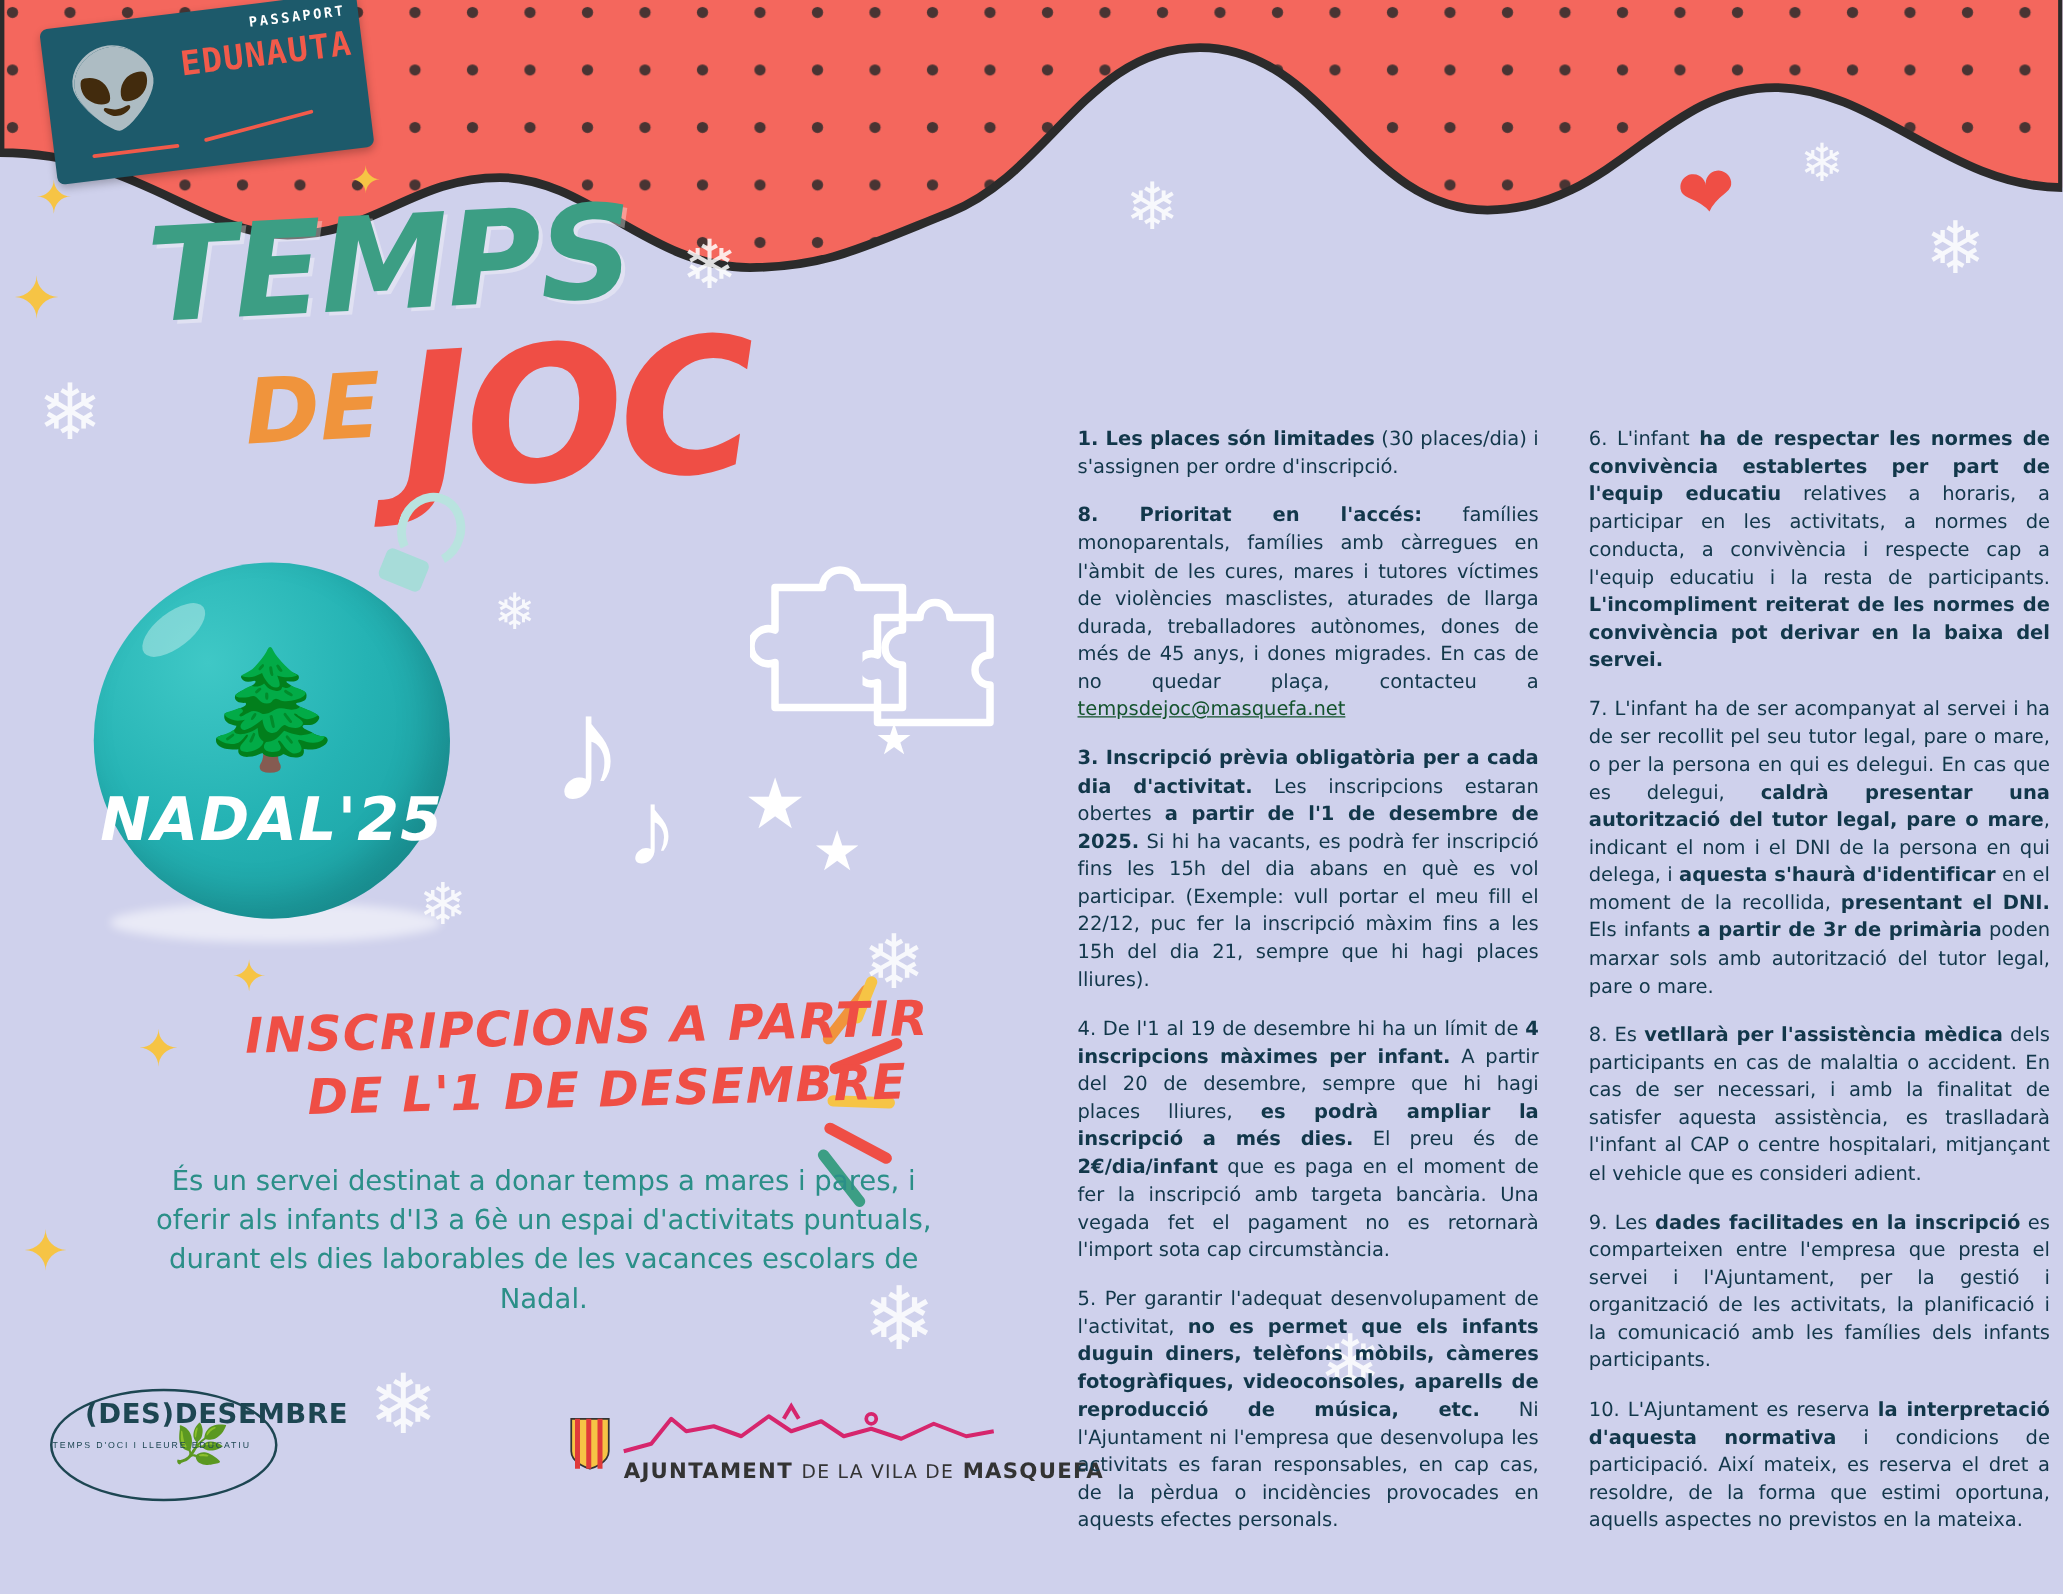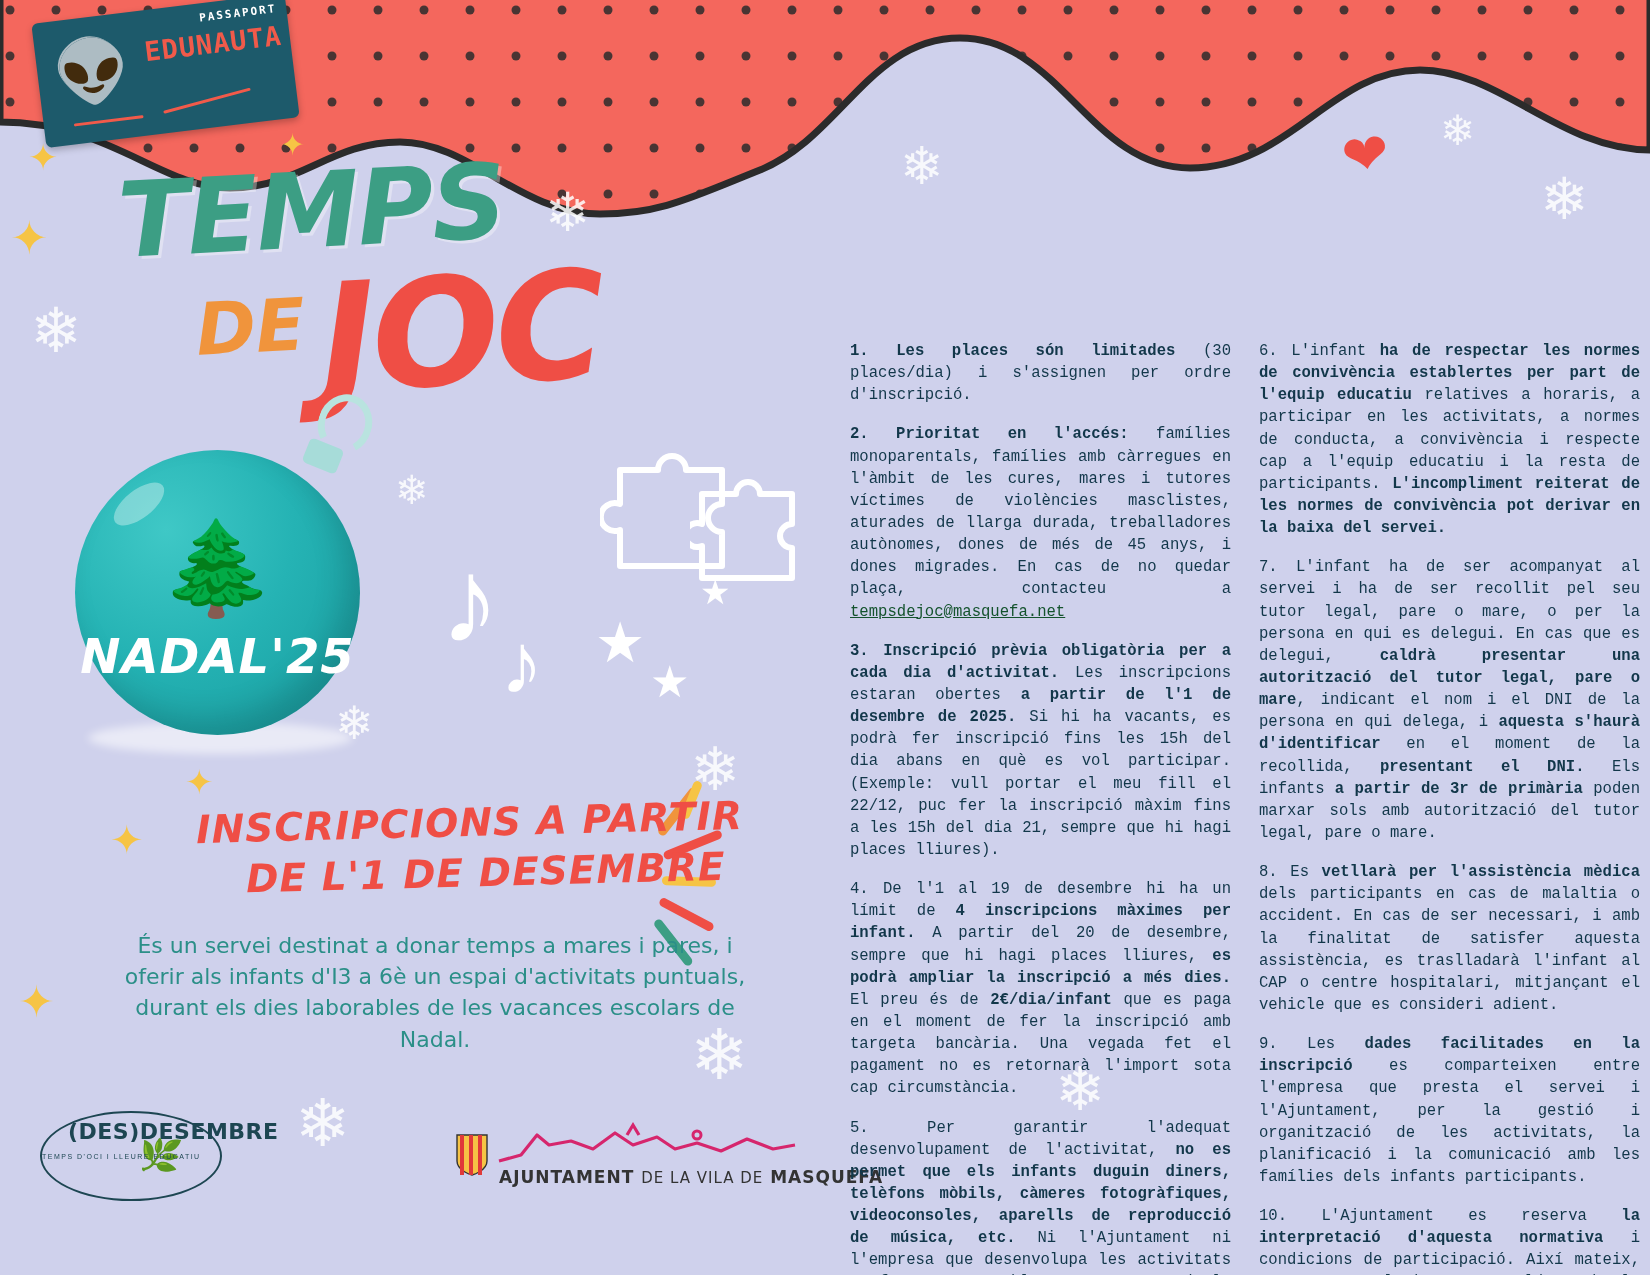--- a/index.html
+++ b/index.html
@@ -358,21 +358,21 @@
     gap: 28px;
   }
   .col {
     width: 381px;
     font-family: "DejaVu Sans", sans-serif;
     font-size: 15.6px;
     line-height: 1.42;
     color: #12374a;
     text-align: justify;
   }
-  .col p { margin: 0 0 17px 0; font-family: Liberation Mono, monospace; }
+  .col p { margin: 0 0 17px 12px; }
   .col b { font-weight: bold; }
   .mail {
     color: #14532d;
     text-decoration: underline;
   }
 </style>
 </head>
 <body>
 
 <div class="bg-base"></div>
@@ -484,21 +484,21 @@
   <div class="deco snow" style="left:600px; top:110px; font-size:42px;">❄</div>
   <div class="deco snow" style="left:700px; top:170px; font-size:58px;">❄</div>
   <div class="deco snow" style="left:215px; top:1060px; font-size:60px;">❄</div>
 
   <div class="heart">❤</div>
 
 
   <div class="cols">
     <div class="col">
       <p><b>1. Les places són limitades</b> (30 places/dia) i s'assignen per ordre d'inscripció.</p>
-      <p><b>2. Prioritat en l'accés:</b> famílies monoparentals, famílies amb càrregues en l'àmbit de les cures, mares i tutores víctimes de violències masclistes, aturades de llarga durada, treballadores autònomes, dones de més de 45 anys, i dones migrades. En cas de no quedar plaça, contacteu a <a class="mail" href="#">tempsdejoc@masquefa.net</a></p>
+      <p><b>8. Prioritat en l'accés:</b> famílies monoparentals, famílies amb càrregues en l'àmbit de les cures, mares i tutores víctimes de violències masclistes, aturades de llarga durada, treballadores autònomes, dones de més de 45 anys, i dones migrades. En cas de no quedar plaça, contacteu a <a class="mail" href="#">tempsdejoc@masquefa.net</a></p>
       <p><b>3. Inscripció prèvia obligatòria per a cada dia d'activitat.</b> Les inscripcions estaran obertes <b>a partir de l'1 de desembre de 2025.</b> Si hi ha vacants, es podrà fer inscripció fins les 15h del dia abans en què es vol participar. (Exemple: vull portar el meu fill el 22/12, puc fer la inscripció màxim fins a les 15h del dia 21, sempre que hi hagi places lliures).</p>
       <p>4. De l'1 al 19 de desembre hi ha un límit de <b>4 inscripcions màximes per infant.</b> A partir del 20 de desembre, sempre que hi hagi places lliures, <b>es podrà ampliar la inscripció a més dies.</b> El preu és de <b>2€/dia/infant</b> que es paga en el moment de fer la inscripció amb targeta bancària. Una vegada fet el pagament no es retornarà l'import sota cap circumstància.</p>
       <p>5. Per garantir l'adequat desenvolupament de l'activitat, <b>no es permet que els infants duguin diners, telèfons mòbils, càmeres fotogràfiques, videoconsoles, aparells de reproducció de música, etc.</b> Ni l'Ajuntament ni l'empresa que desenvolupa les activitats es faran responsables, en cap cas, de la pèrdua o incidències provocades en aquests efectes personals.</p>
     </div>
     <div class="col">
       <p>6. L'infant <b>ha de respectar les normes de convivència establertes per part de l'equip educatiu</b> relatives a horaris, a participar en les activitats, a normes de conducta, a convivència i respecte cap a l'equip educatiu i la resta de participants. <b>L'incompliment reiterat de les normes de convivència pot derivar en la baixa del servei.</b></p>
       <p>7. L'infant ha de ser acompanyat al servei i ha de ser recollit pel seu tutor legal, pare o mare, o per la persona en qui es delegui. En cas que es delegui, <b>caldrà presentar una autorització del tutor legal, pare o mare</b>, indicant el nom i el DNI de la persona en qui delega, i <b>aquesta s'haurà d'identificar</b> en el moment de la recollida, <b>presentant el DNI.</b> Els infants <b>a partir de 3r de primària</b> poden marxar sols amb autorització del tutor legal, pare o mare.</p>
       <p>8. Es <b>vetllarà per l'assistència mèdica</b> dels participants en cas de malaltia o accident. En cas de ser necessari, i amb la finalitat de satisfer aquesta assistència, es traslladarà l'infant al CAP o centre hospitalari, mitjançant el vehicle que es consideri adient.</p>
       <p>9. Les <b>dades facilitades en la inscripció</b> es comparteixen entre l'empresa que presta el servei i l'Ajuntament, per la gestió i organització de les activitats, la planificació i la comunicació amb les famílies dels infants participants.</p>
       <p>10. L'Ajuntament es reserva <b>la interpretació d'aquesta normativa</b> i condicions de participació. Així mateix, es reserva el dret a resoldre, de la forma que estimi oportuna, aquells aspectes no previstos en la mateixa.</p>

